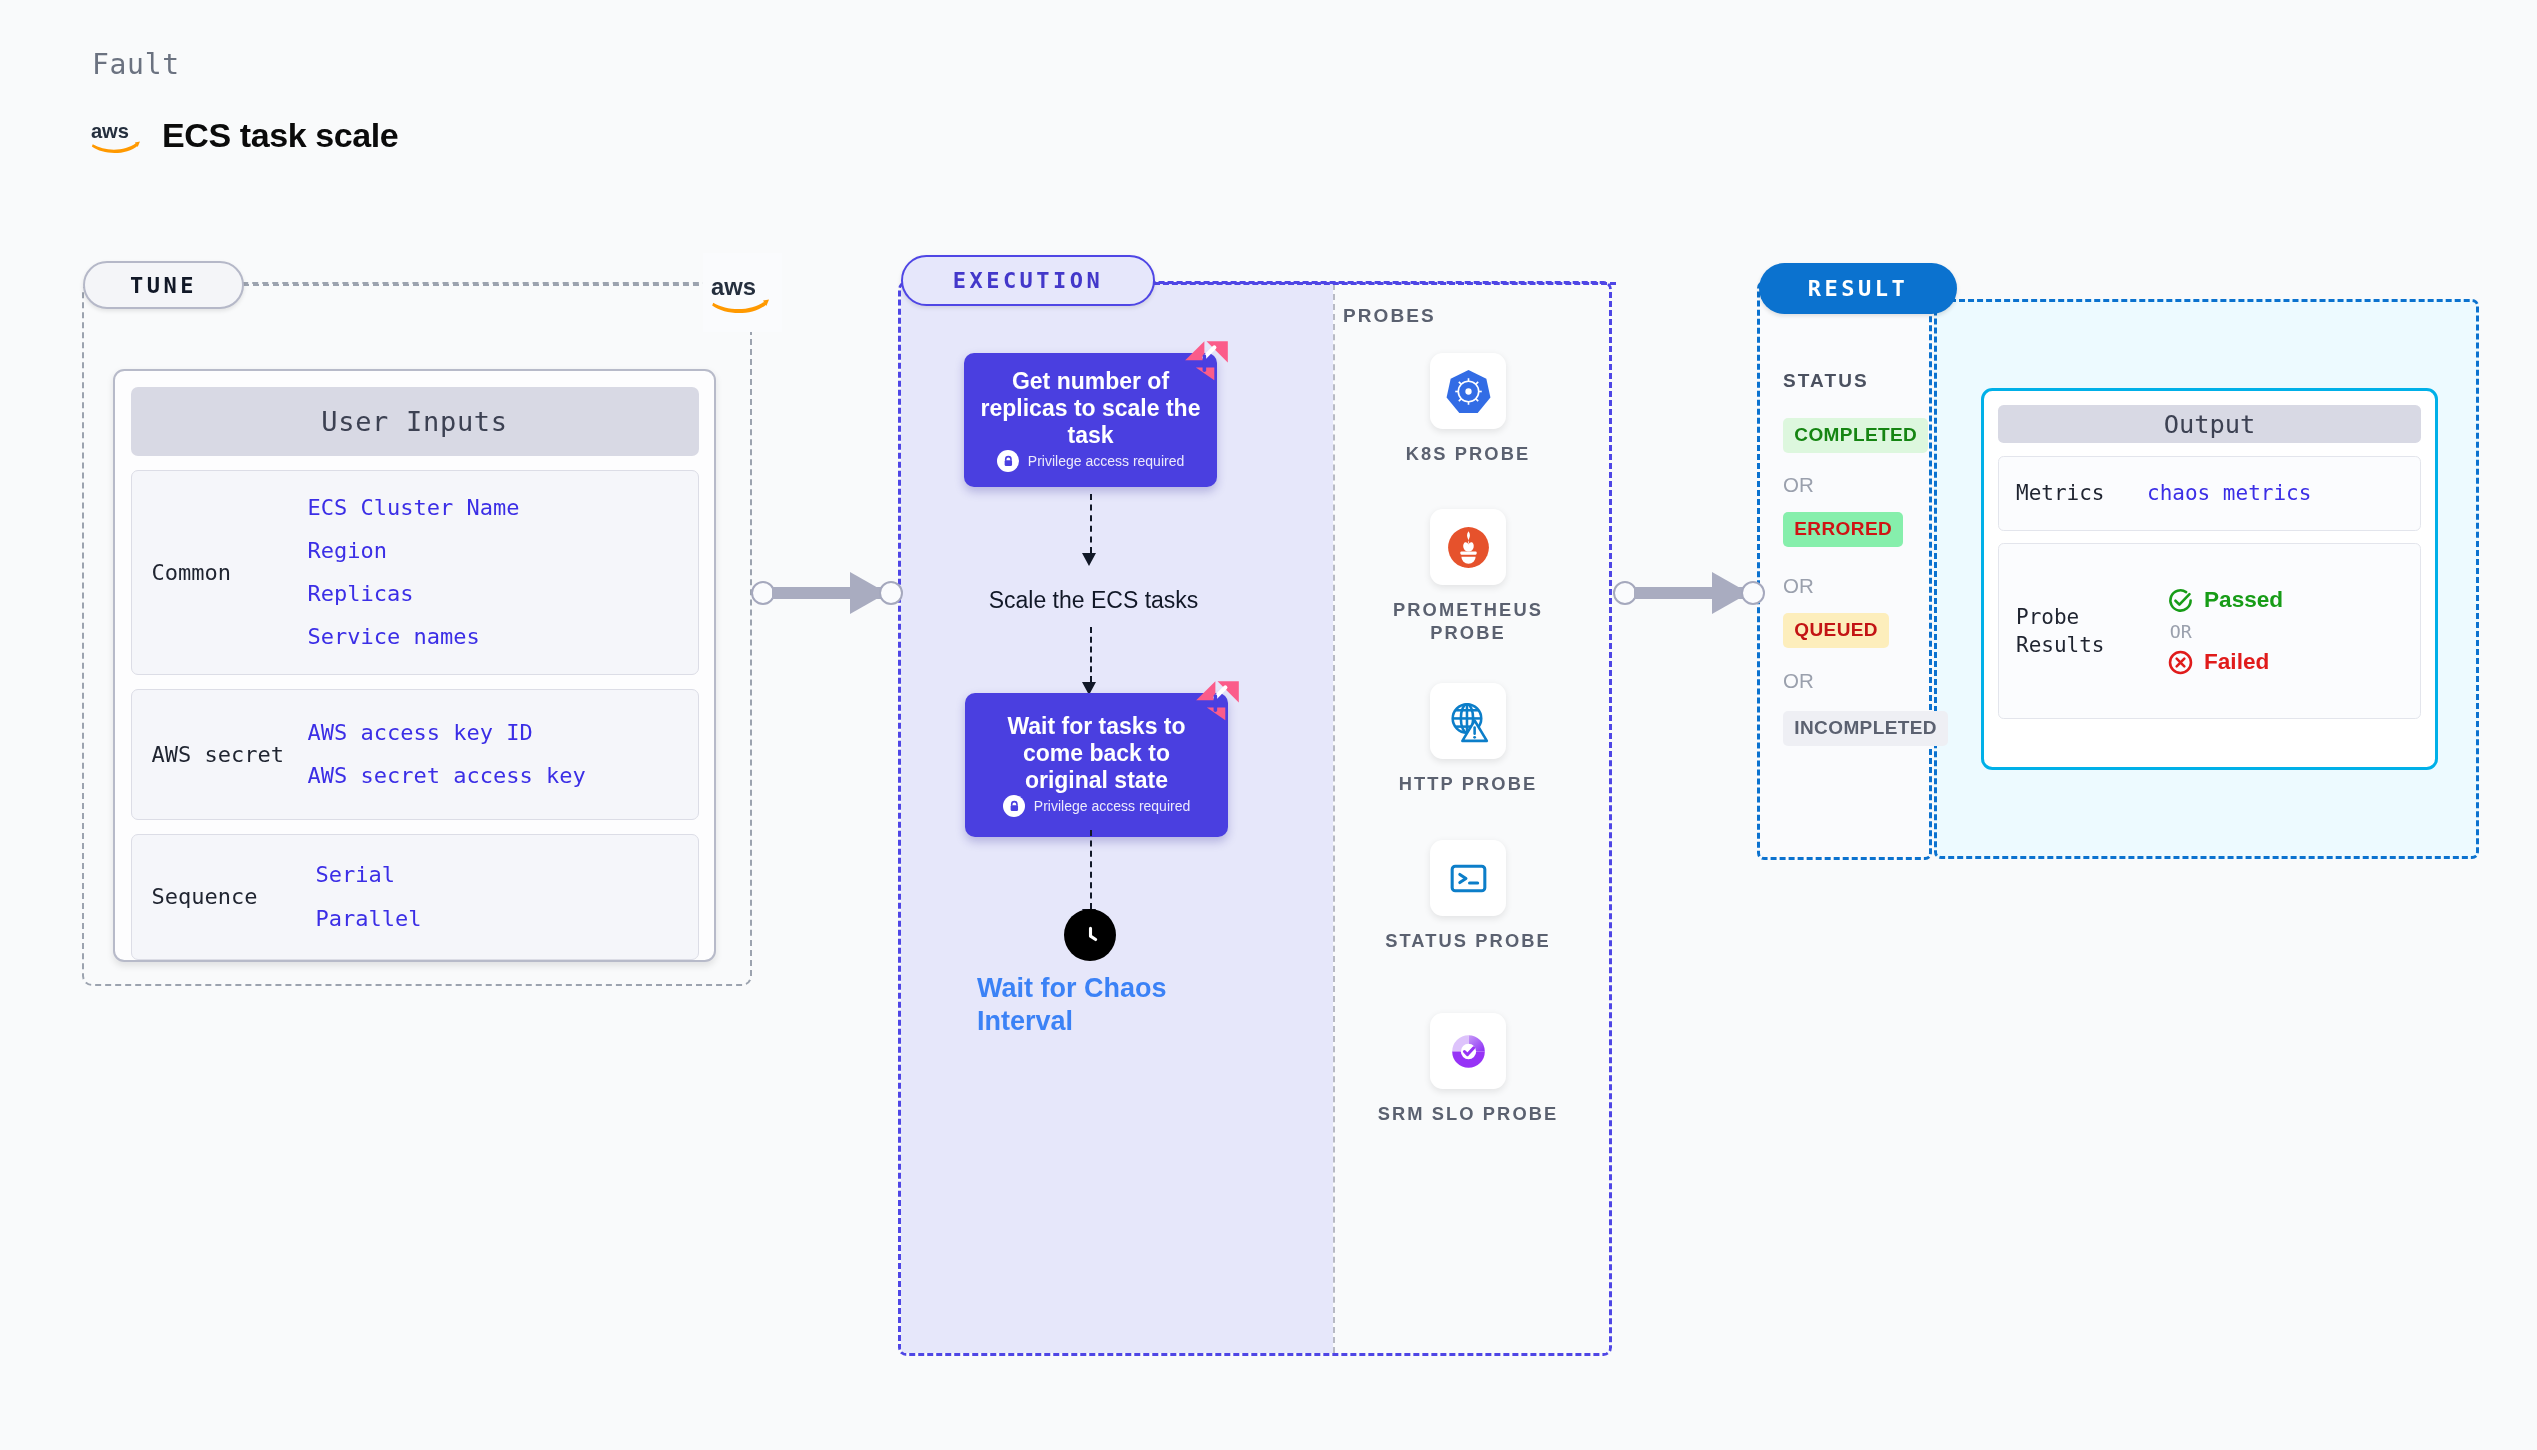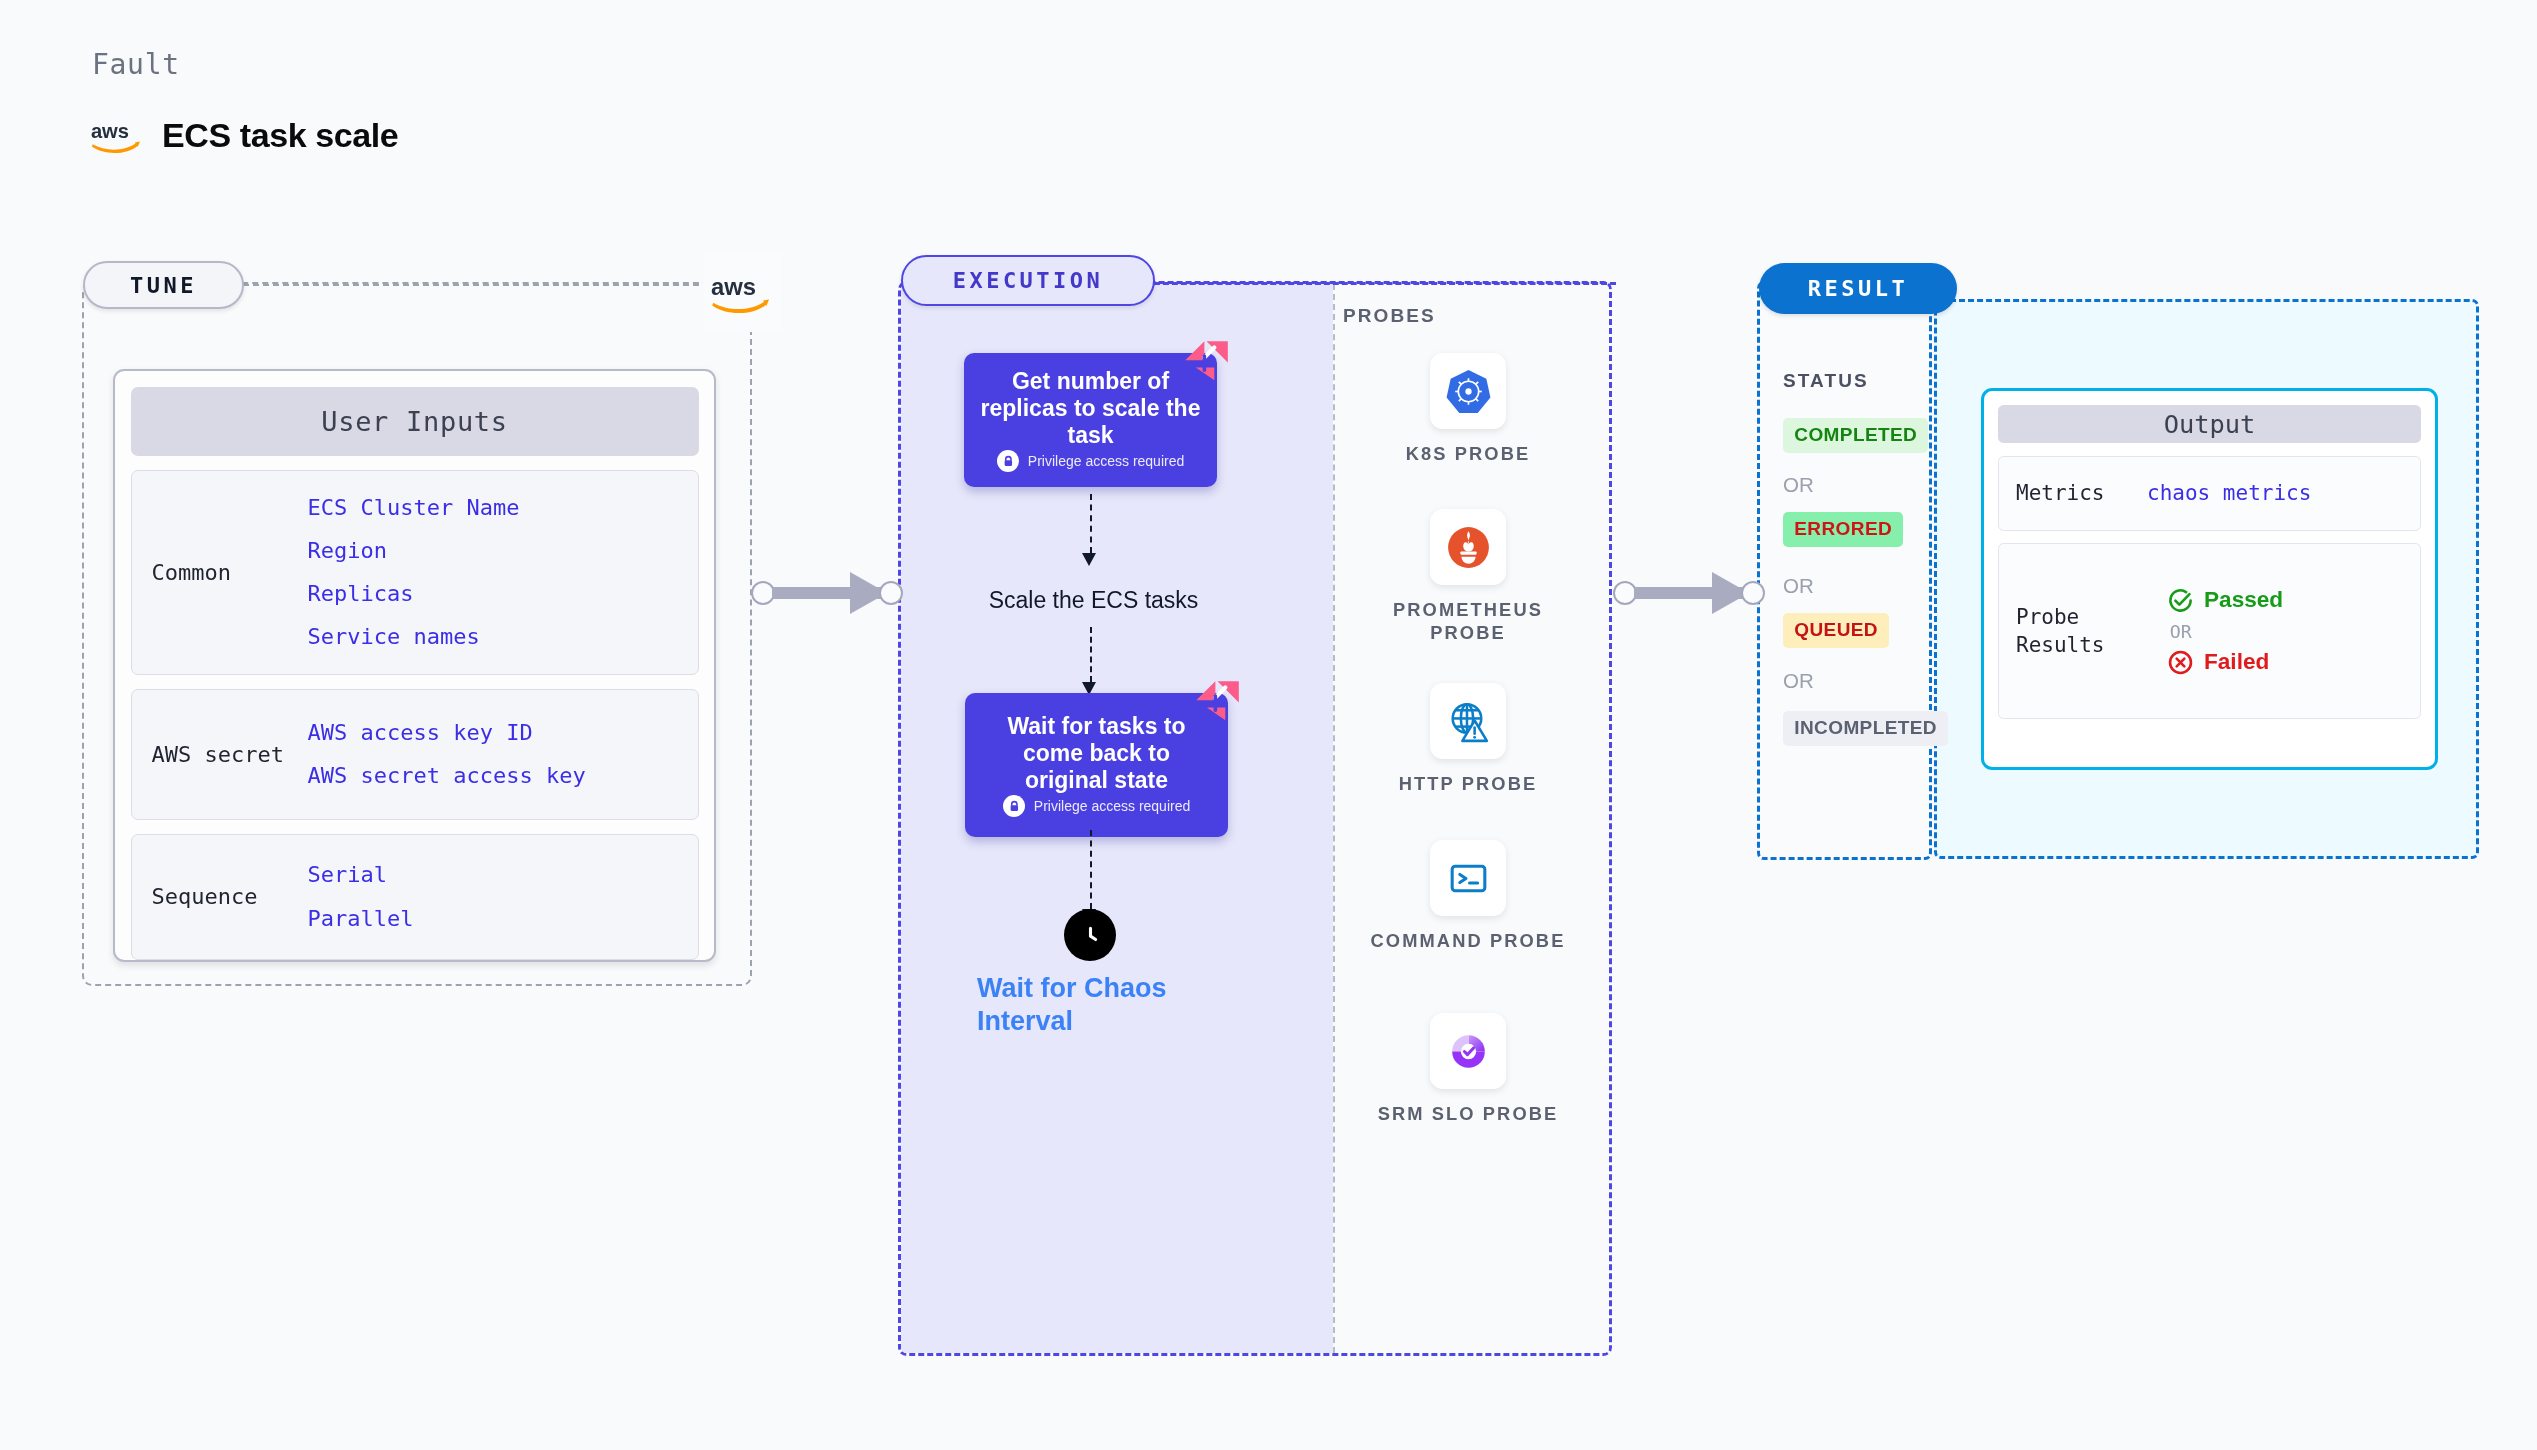--- a/index.html
+++ b/index.html
@@ -73,21 +73,21 @@
   .tune-group-label {
     width: 176px; padding-left: 20px; flex: none;
     font-family: "DejaVu Sans Mono", monospace; font-size: 22px; color: #1f2430;
   }
   .tune-group-values { display: flex; flex-direction: column; gap: 18.3px; }
   .tune-value {
     font-family: "DejaVu Sans Mono", monospace; font-size: 22px; color: #3b2ee6; font-weight: 500;
   }
   #group-common { height: 205px; }
   #group-secret { height: 131px; }
-  #group-sequence { height: 126px; }
+  #group-sequence { height: 126px; gap: 8px; }
 
   
   .connector { position: absolute; z-index: 20; }
   .conn-dot {
     position: absolute; width: 24px; height: 24px; border-radius: 50%;
     background: #fafbfd; border: 2.8px solid #a5a8bd; top: 0;
   }
   .conn-bar { position: absolute; height: 11.3px; background: #a9acc0; top: 6.4px; }
   .conn-head {
     position: absolute; width: 0; height: 0; top: -9.2px;
@@ -434,21 +434,21 @@
   </div>
 
   <div class="probe-item" id="probe-3">
     <div class="probe-tile">
       <svg viewBox="0 0 100 100" width="51" height="51">
         <rect x="18" y="26" width="64" height="48" rx="6" fill="none" stroke="#0c7ec9" stroke-width="6"></rect>
         <path d="M33 42 L45 50 L33 58" fill="none" stroke="#0c7ec9" stroke-width="6" stroke-linecap="round" stroke-linejoin="round"></path>
         <line x1="52" y1="59" x2="68" y2="59" stroke="#0c7ec9" stroke-width="6" stroke-linecap="round"></line>
       </svg>
     </div>
-    <div class="probe-label">COMMAND PROBE</div>
+    <div class="probe-label">STATUS PROBE</div>
   </div>
 
   <div class="probe-item" id="probe-4">
     <div class="probe-tile">
       <svg viewBox="0 0 100 100" width="51" height="51">
         <defs>
           <linearGradient id="sloGrad" x1="0" y1="0" x2="1" y2="1">
             <stop offset="0%" stop-color="#c79bf7"></stop>
             <stop offset="100%" stop-color="#8b2cf5"></stop>
           </linearGradient>

